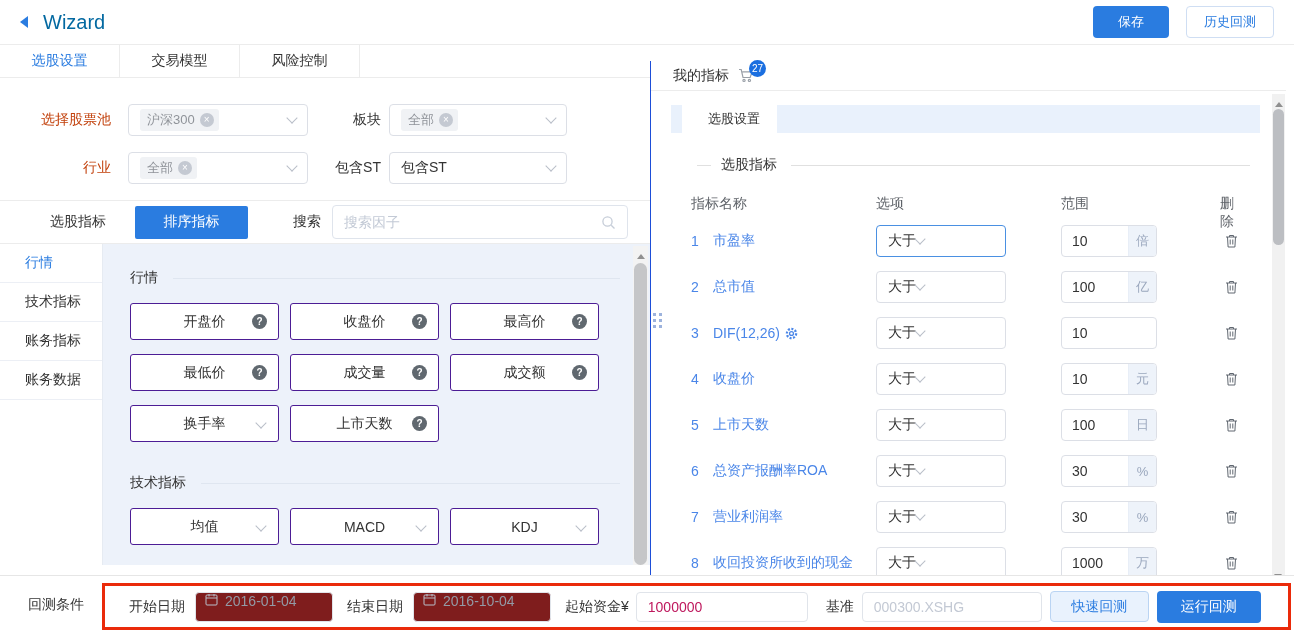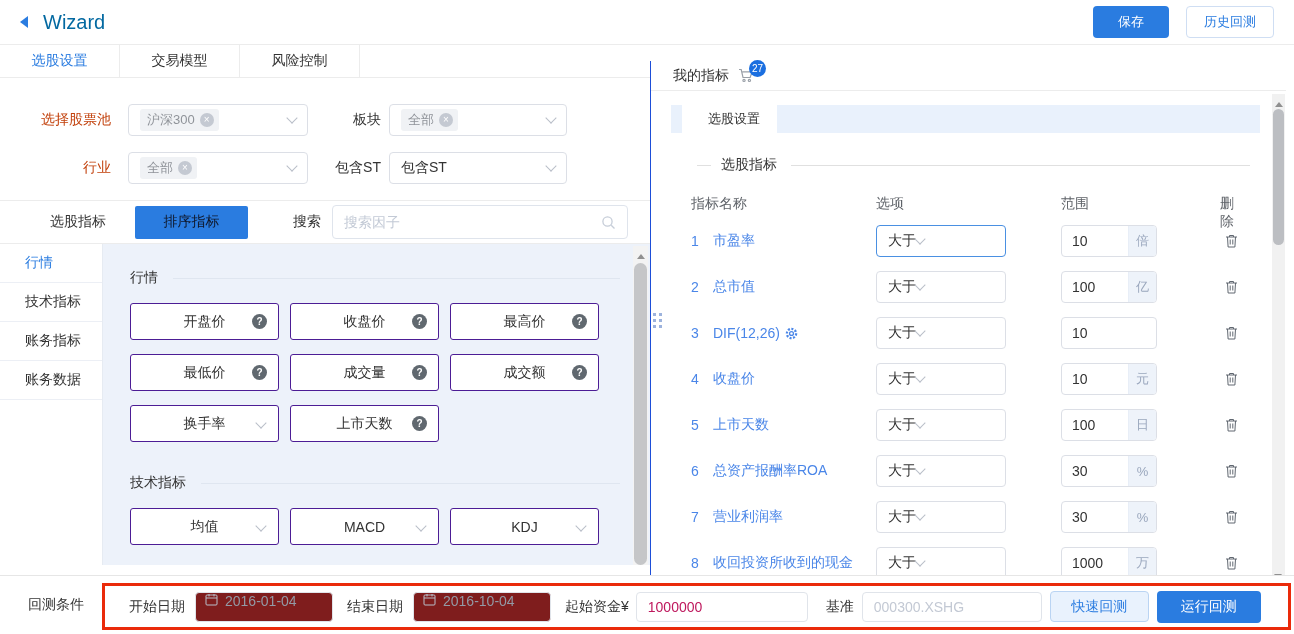--- a/index.html
+++ b/index.html
@@ -36,21 +36,21 @@
   .sel-2{width:178px}
   .chev{width:8px;height:8px;border-right:1px solid #b9bec8;border-bottom:1px solid #b9bec8;transform:rotate(45deg);flex:none;margin-top:-4px}
   .sel .chev{margin-left:auto}
   .tag{background:#f0f2f5;border-radius:3px;height:22px;display:flex;align-items:center;padding:0 2px 0 7px;color:#8f9399;font-size:13px}
   .tag-x{width:14px;height:14px;border-radius:50%;background:#c4c9d2;color:#fff;font-size:10px;line-height:14px;text-align:center;margin:0 3px 0 5px;cursor:pointer}
   .sel-plain{color:#333}
 
   
   .mode{height:43px;display:flex;align-items:center;border-top:1px solid #ececec}
   .mode-plain{margin-left:50px;color:#333;cursor:pointer}
-  .btn-sort{margin-left:29px;width:113px;height:33px;background:#2a7ce0;color:#0f172a;border:none;border-radius:2px;font-size:14px}
+  .btn-sort{margin-left:29px;width:113px;height:33px;background:#2a7ce0;color:#ffffff;border:none;border-radius:2px;font-size:14px}
   .search-label{margin-left:45px;color:#333}
   .search-box{margin-left:11px;width:296px;height:34px;border:1px solid #dfe4ec;border-radius:4px;display:flex;align-items:center;padding:0 11px;background:#fff}
   .search-box input{border:none;outline:none;flex:1;min-width:0;font-size:14px;color:#333;background:transparent}
   .search-box input::placeholder{color:#c3cad6}
 
   
   .lbody{display:flex;height:322px;border-top:1px solid #ececec}
   .cats{width:103px;border-right:1px solid #e6ebf2;background:#fff}
   .cat{height:39px;display:flex;align-items:center;padding-left:25px;border-bottom:1px solid #eceff5;cursor:pointer;color:#333}
   .cat.active{color:#2a7ce0}

